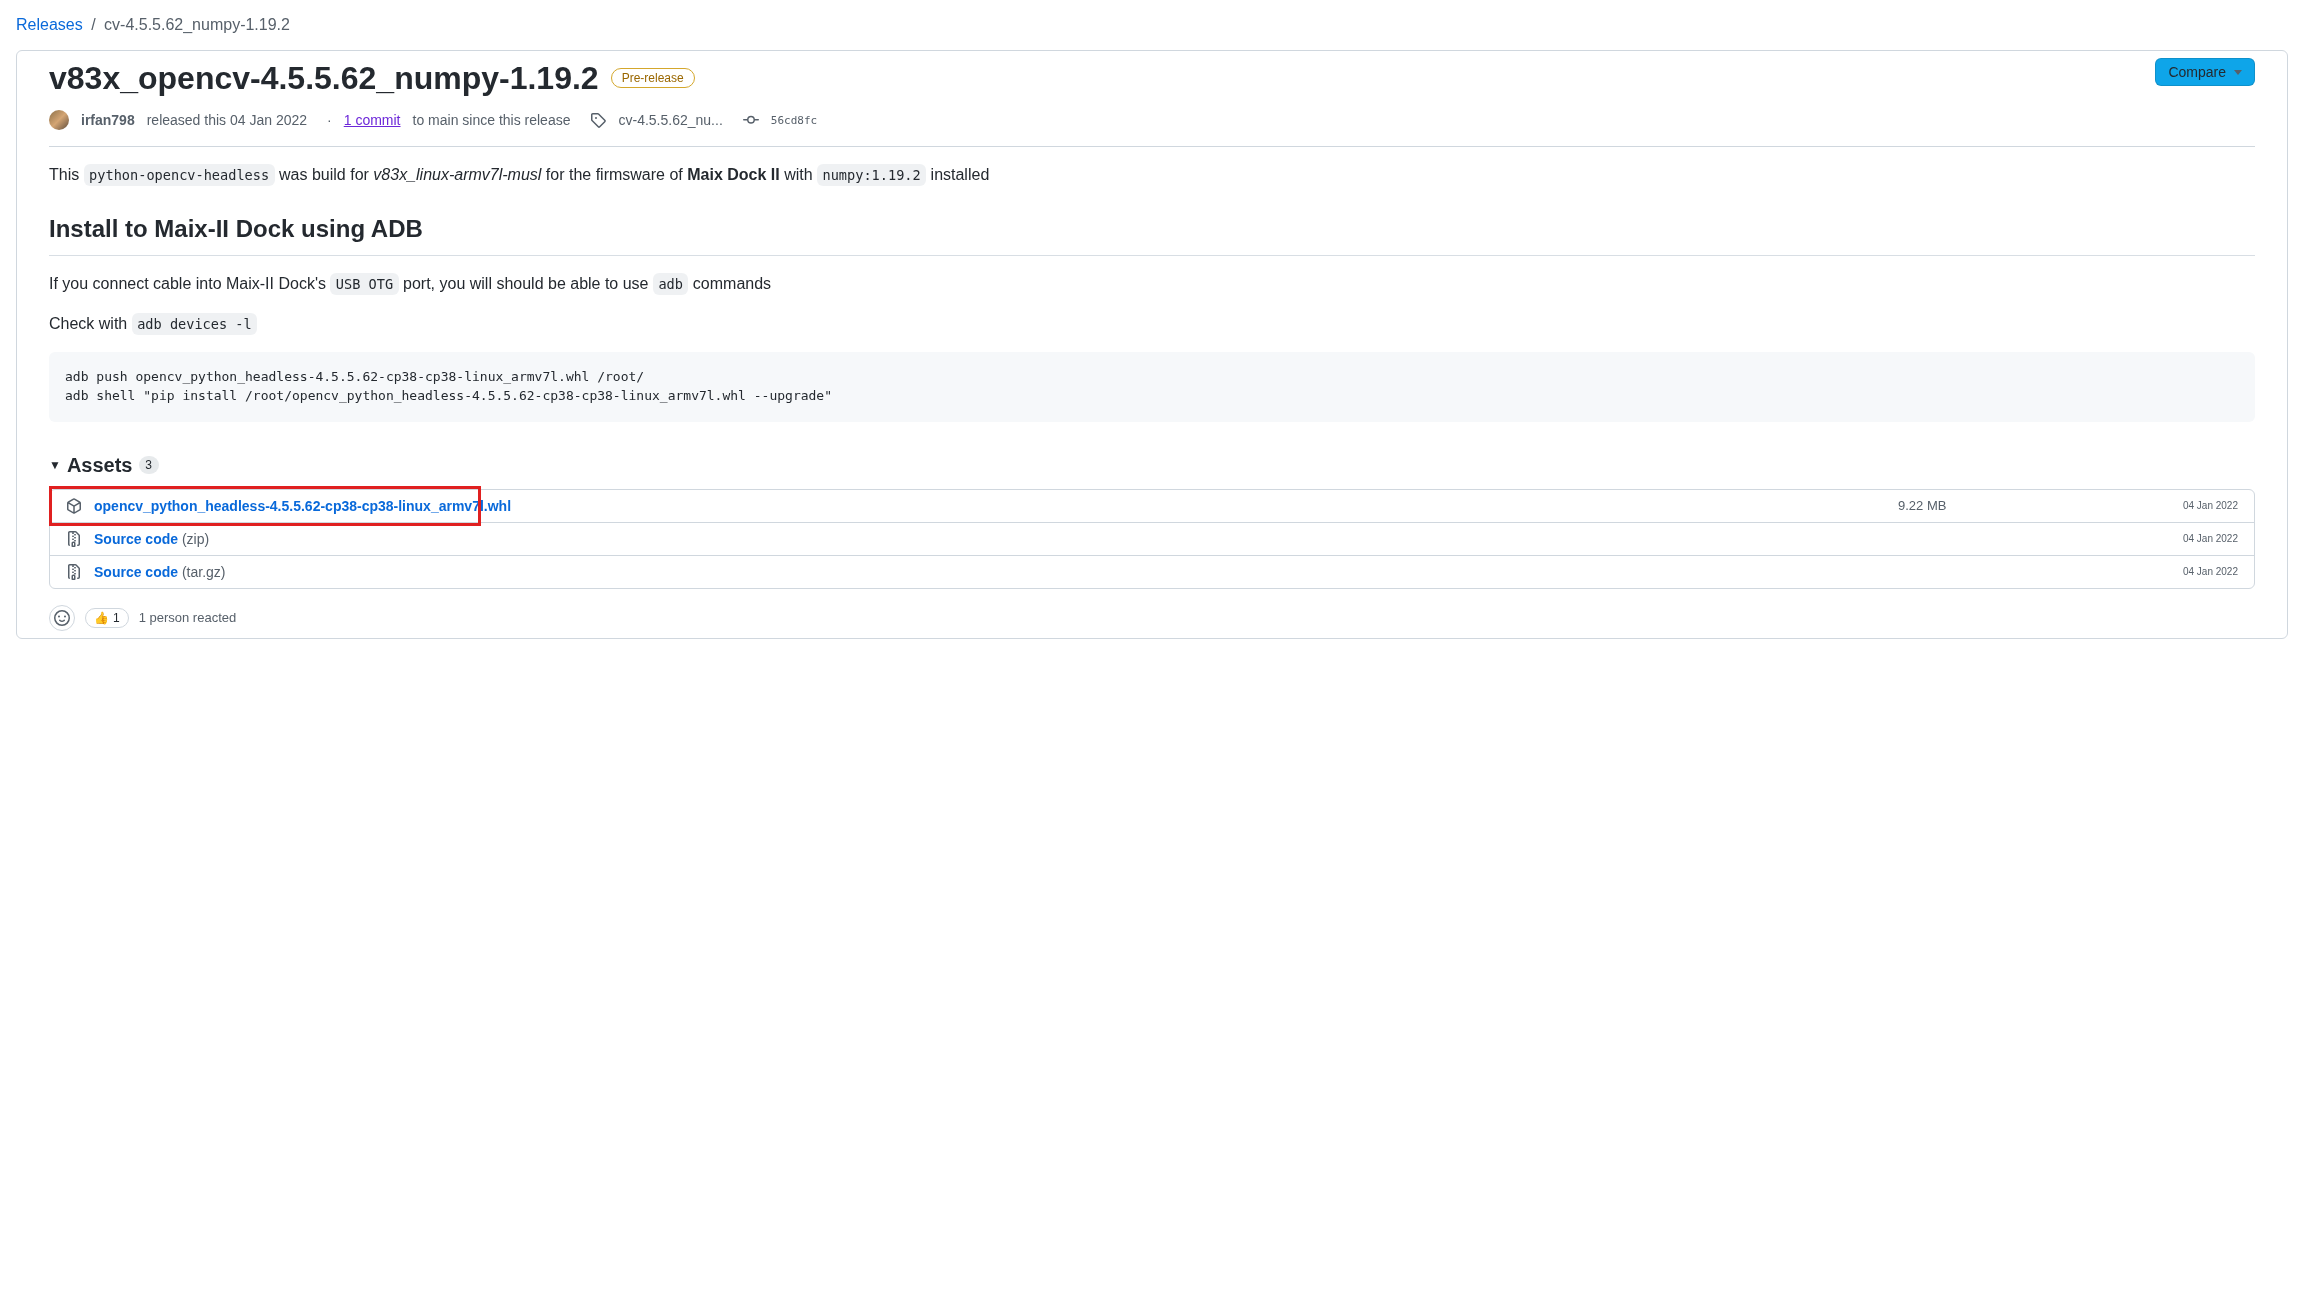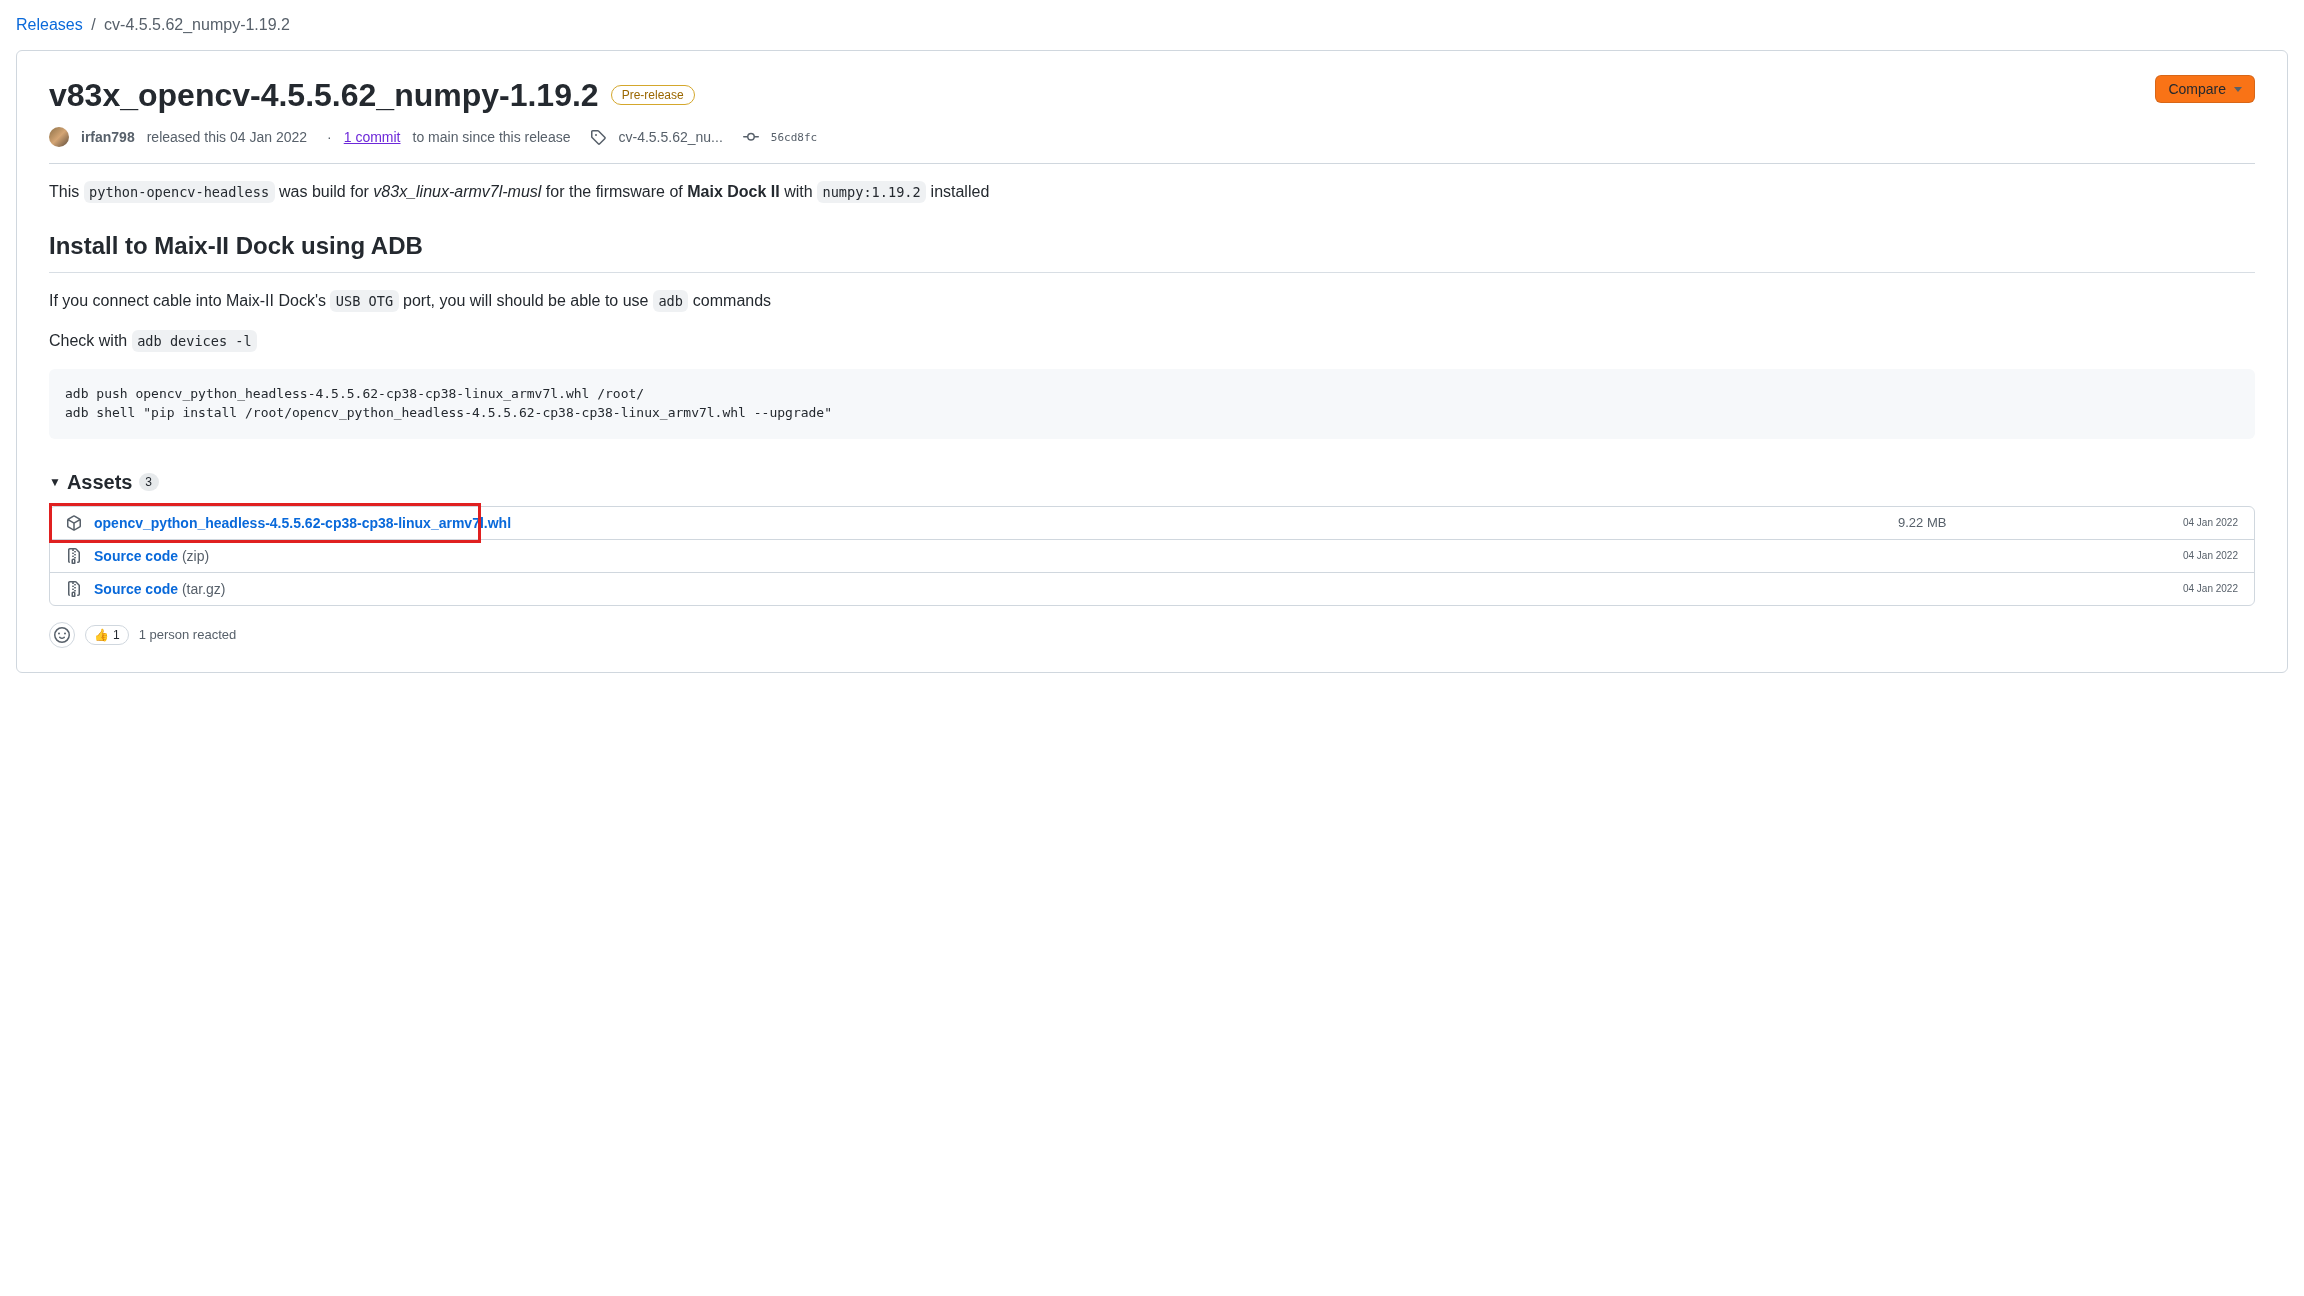--- a/index.html
+++ b/index.html
@@ -13,21 +13,21 @@
     a { color: #0969da; text-decoration: none; }
     .breadcrumb {
       margin-bottom: 16px;
       font-size: 16px;
     }
     .breadcrumb-sep { color: #57606a; margin: 0 4px; }
     .breadcrumb-current { color: #57606a; }
     .release-container {
       border: 1px solid #d0d7de;
       border-radius: 6px;
-      padding: 24px 32px;
+      padding: 7px 32px;
       margin-bottom: 16px;
     }
     .release-header {
       display: flex;
       justify-content: space-between;
       align-items: flex-start;
       margin-bottom: 8px;
     }
     .release-title-group {
       display: flex;
@@ -48,21 +48,21 @@
       border: 1px solid #d4a72c;
       border-radius: 2em;
     }
     .compare-btn {
       display: inline-flex;
       align-items: center;
       gap: 8px;
       padding: 5px 12px;
       font-size: 14px;
       color: #24292f;
-      background: #f97316;
+      background: #0ea5e9;
       border: 1px solid rgba(27,31,36,0.15);
       border-radius: 6px;
       cursor: pointer;
     }
     .release-meta {
       display: flex;
       align-items: center;
       gap: 20px;
       margin-top: 12px;
       padding-bottom: 16px;

